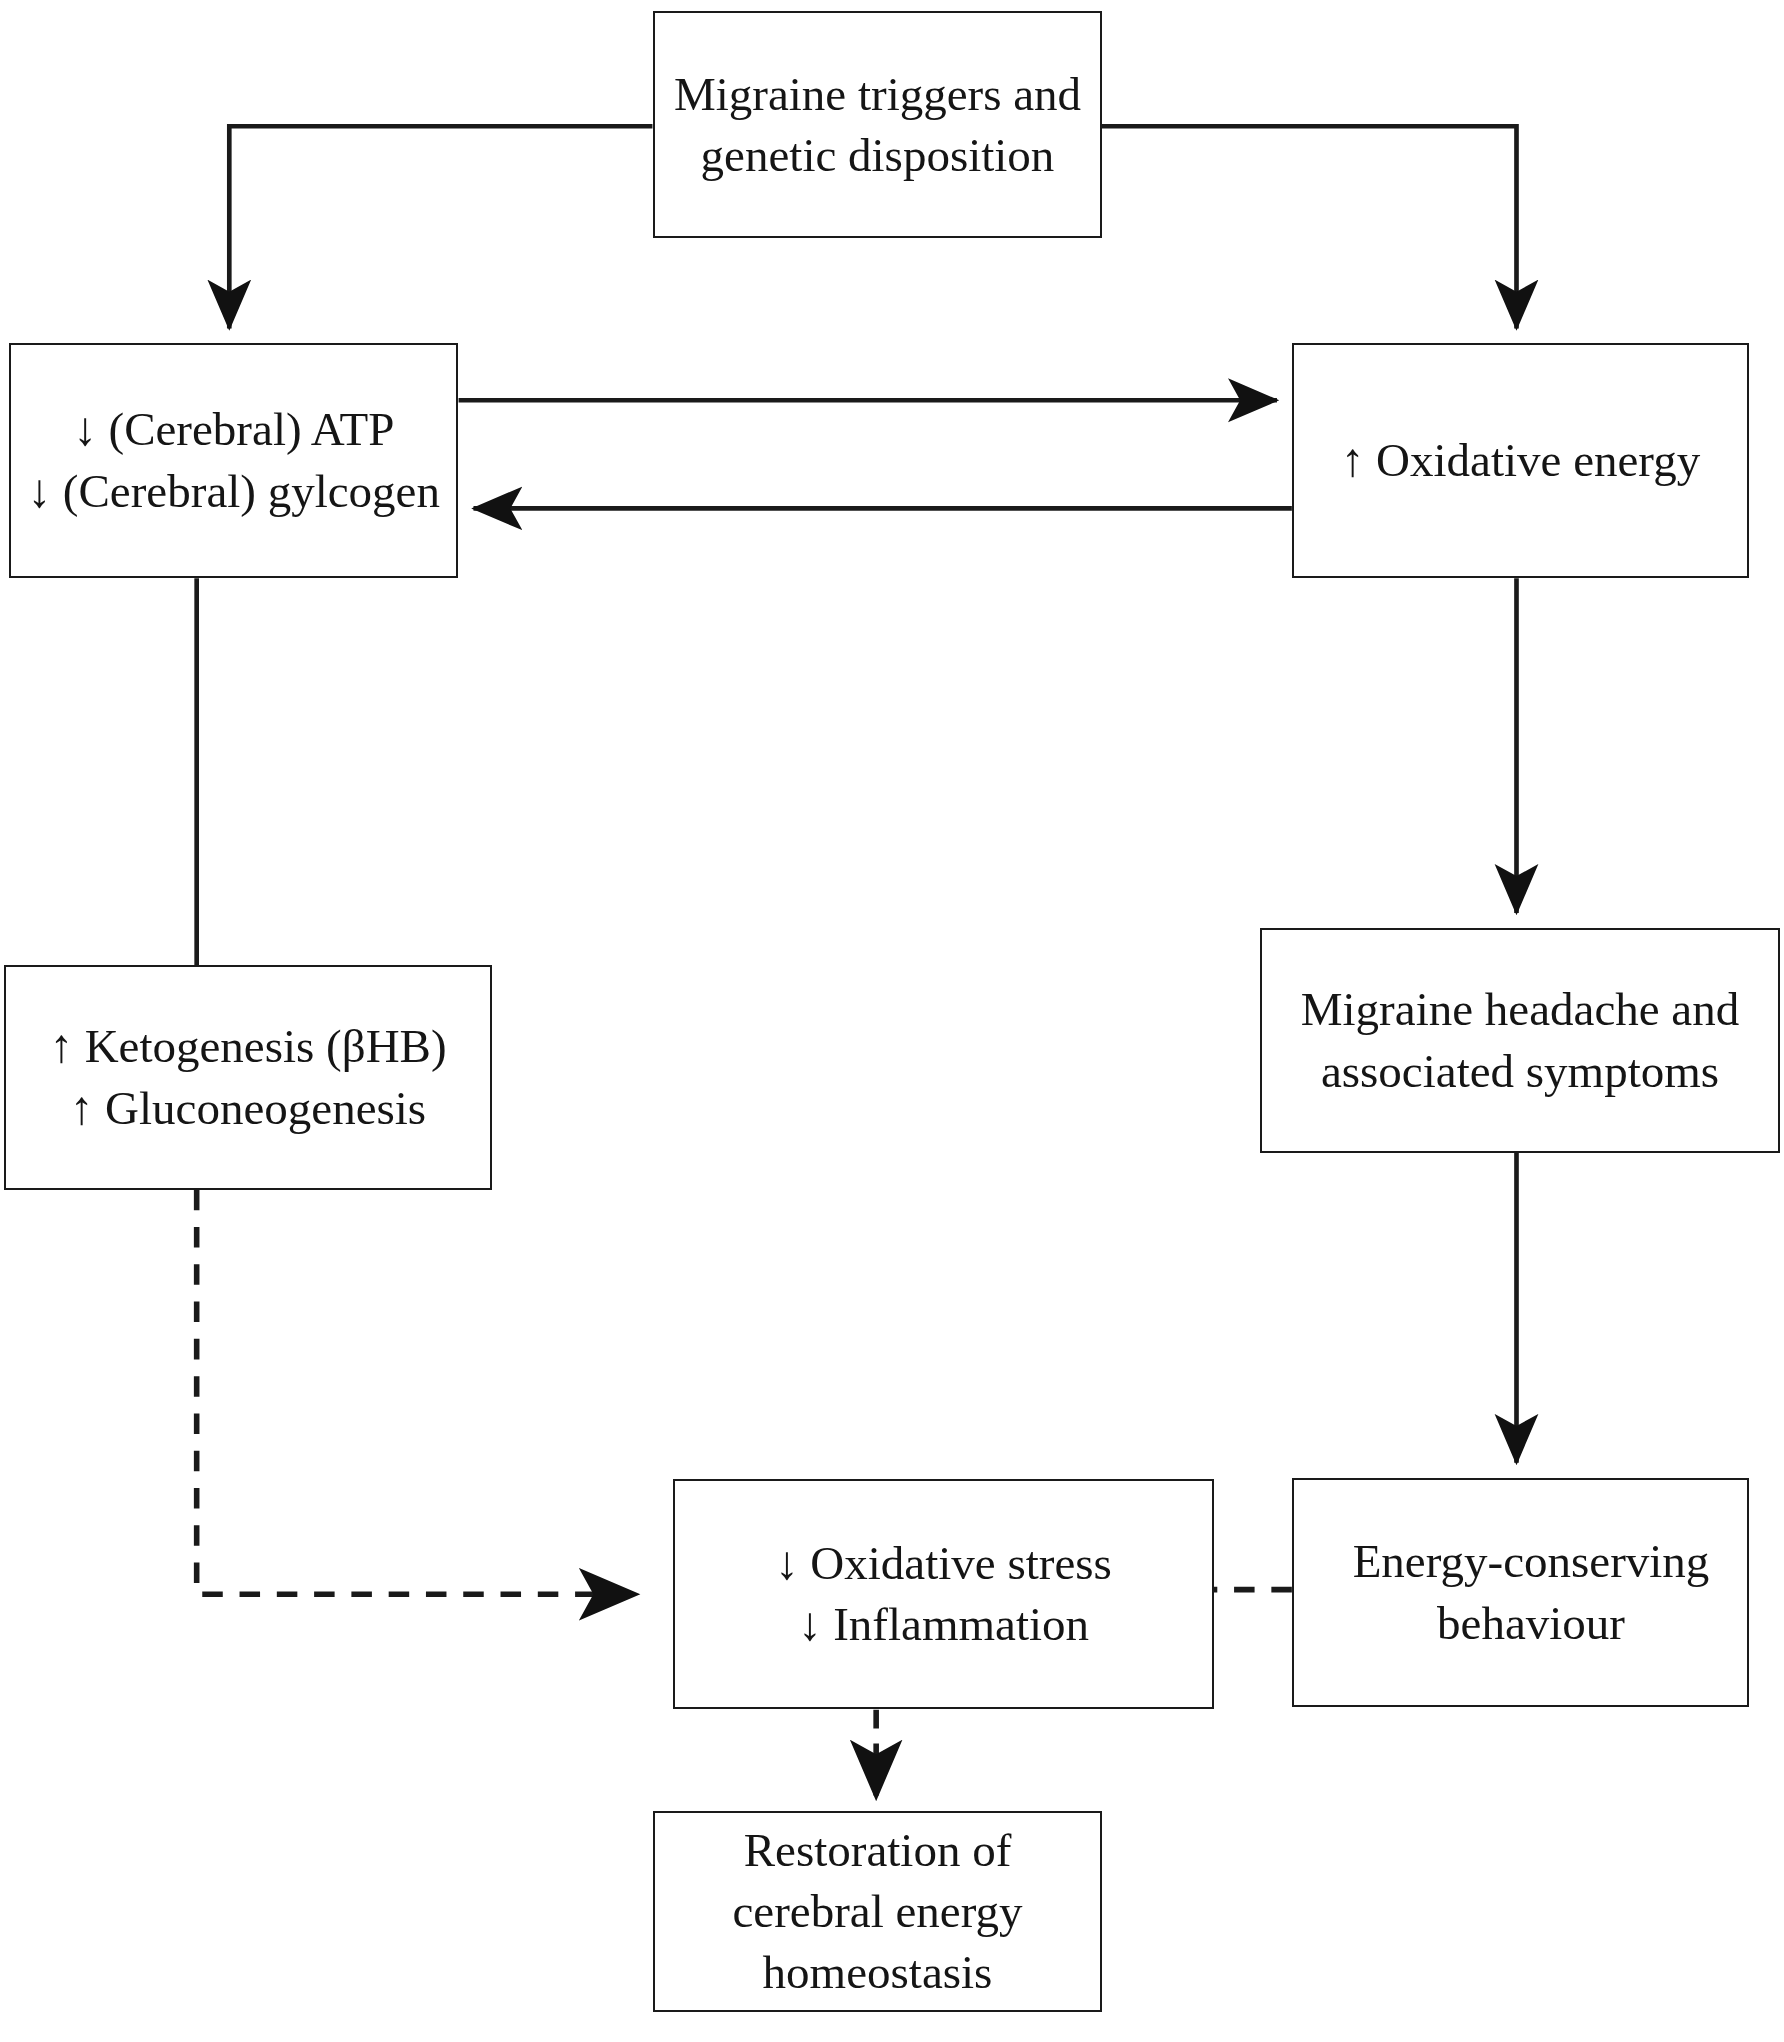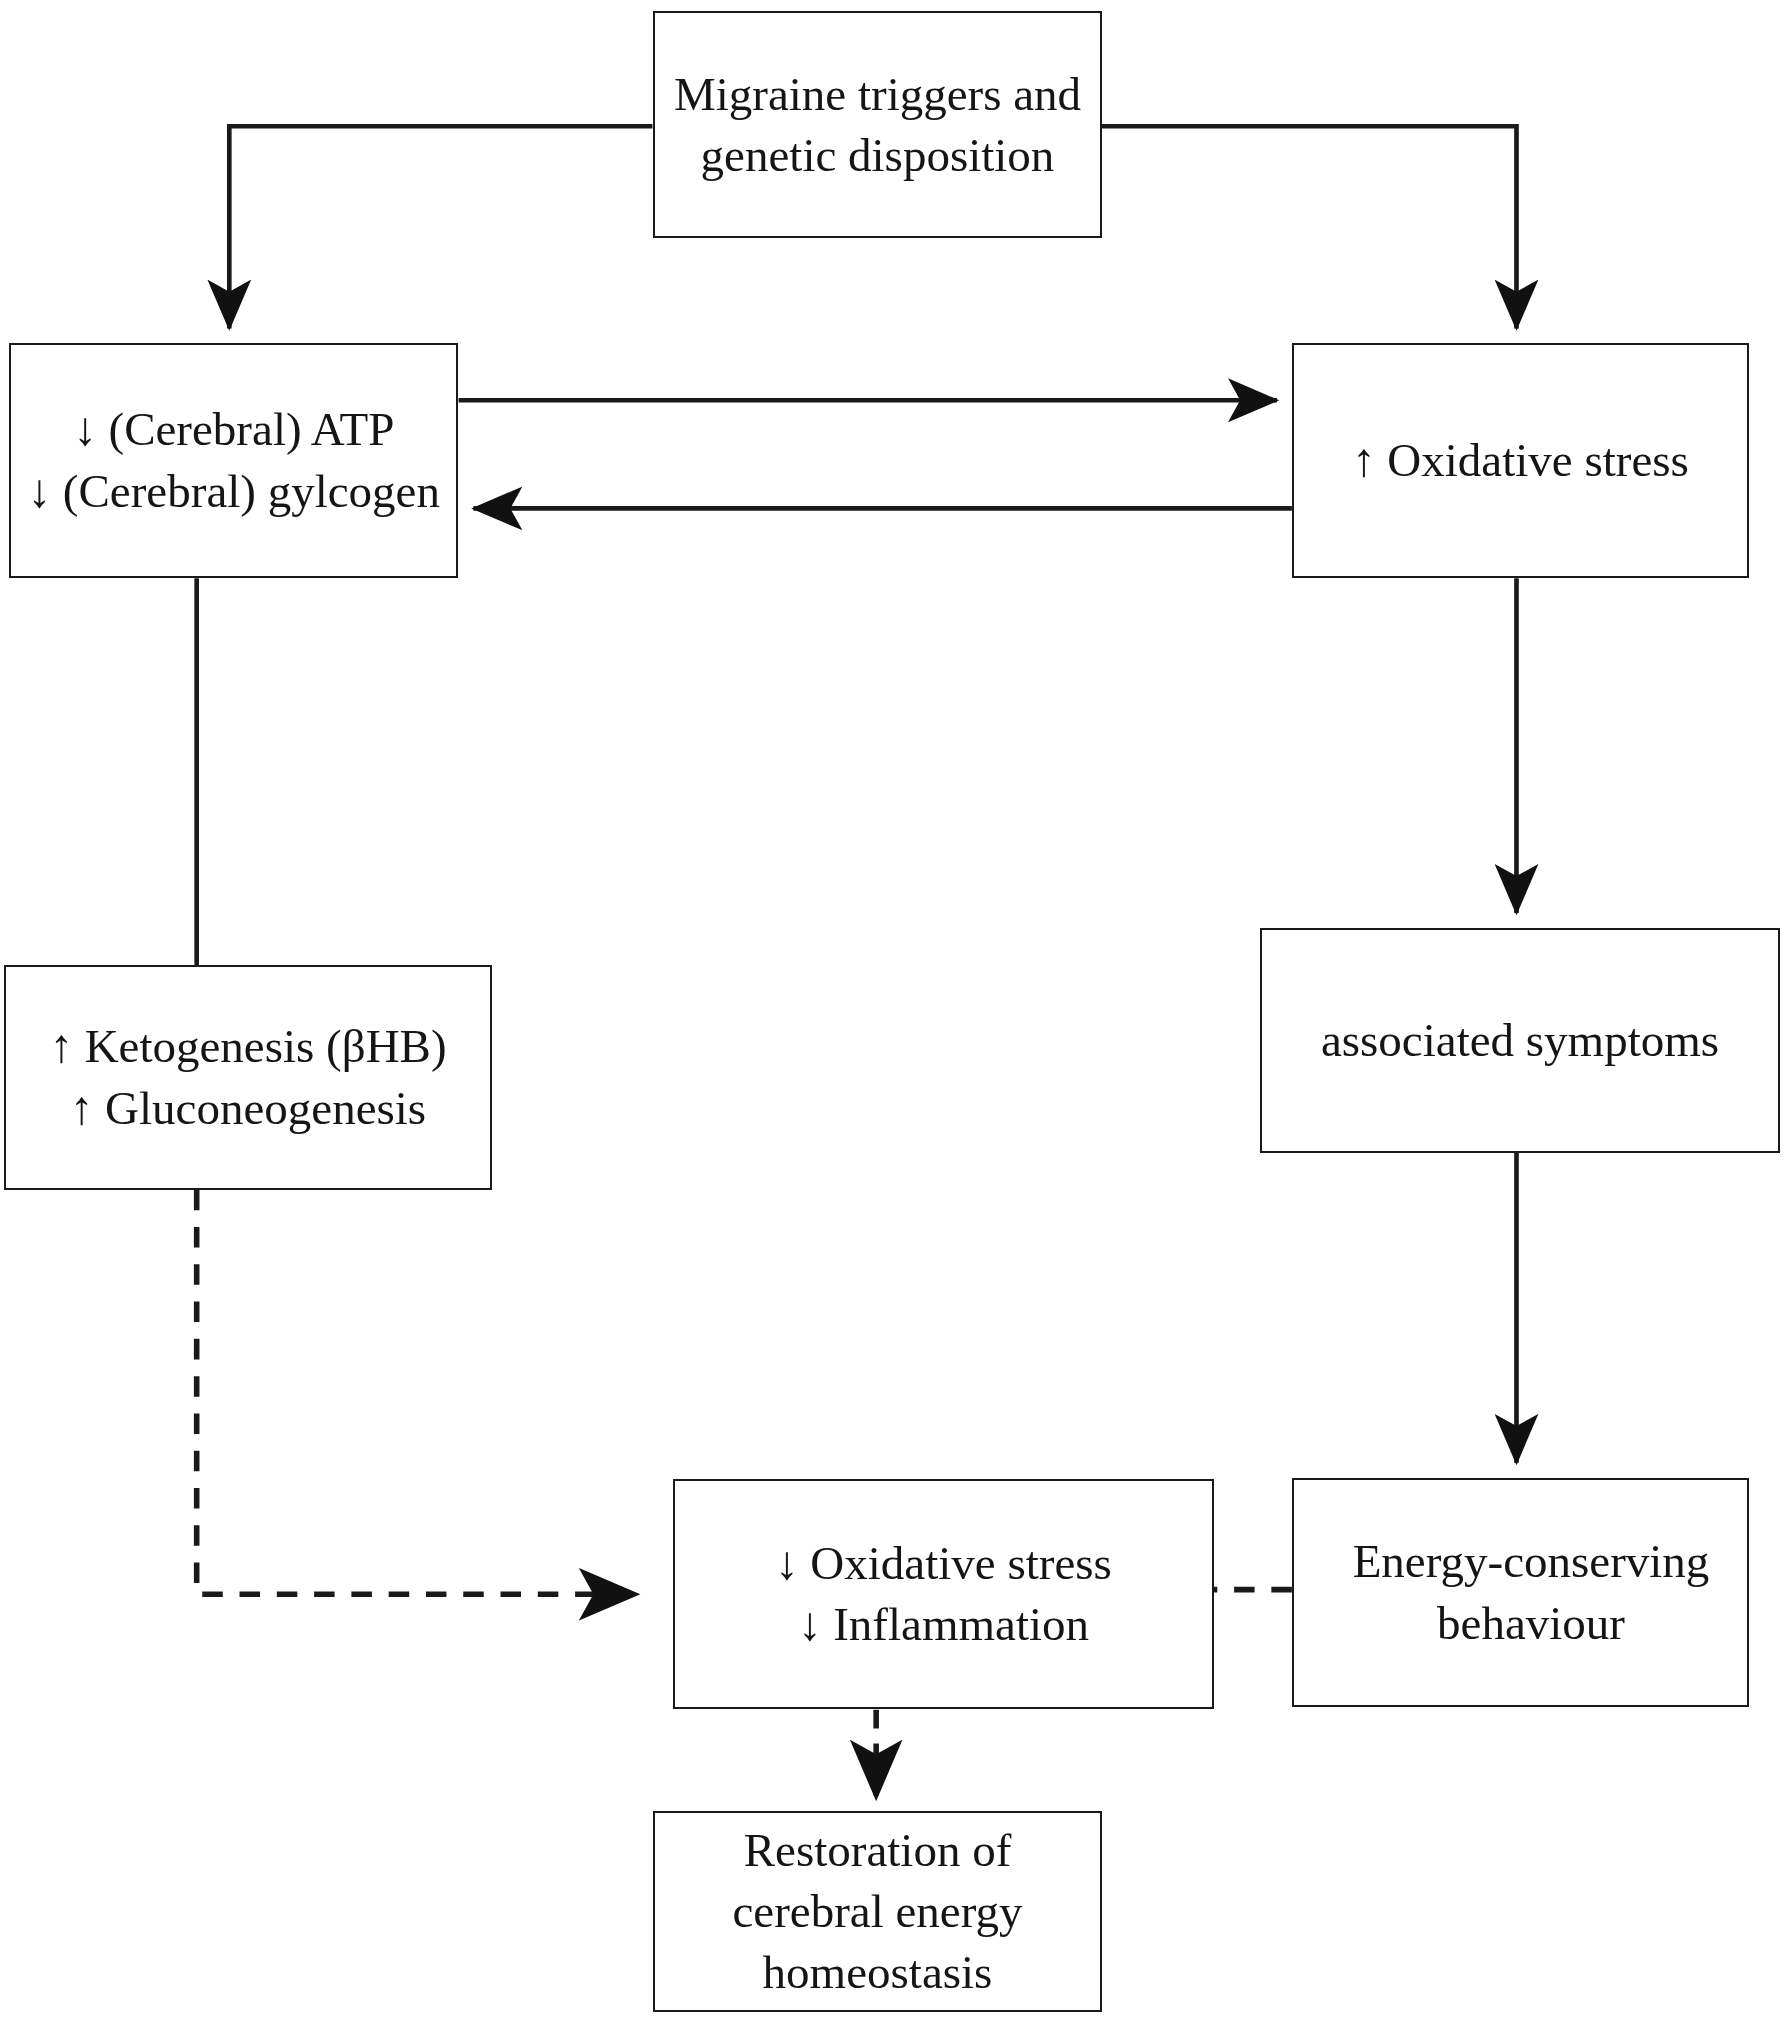--- a/index.html
+++ b/index.html
@@ -111,29 +111,30 @@
     <span class="line">Migraine triggers and</span>
     <span class="line">genetic disposition</span>
   </div>
 
   <div class="node" id="node-atp">
     <span class="line">↓ (Cerebral) ATP</span>
     <span class="line">↓ (Cerebral) gylcogen</span>
   </div>
 
   <div class="node" id="node-oxstress-up">
-    <span class="line">↑ Oxidative stress</span>
+    <span class="line">↑ Oxidative energy</span>
   </div>
 
   <div class="node" id="node-ketogenesis">
     <span class="line">↑ Ketogenesis (βHB)</span>
     <span class="line">↑ Gluconeogenesis</span>
   </div>
 
   <div class="node" id="node-headache">
+    <span class="line">Migraine headache and</span>
     <span class="line">associated symptoms</span>
   </div>
 
   <div class="node" id="node-oxstress-down">
     <span class="line">↓ Oxidative stress</span>
     <span class="line">↓ Inflammation</span>
   </div>
 
   <div class="node" id="node-energycons">
     <span class="line">Energy-conserving</span>

